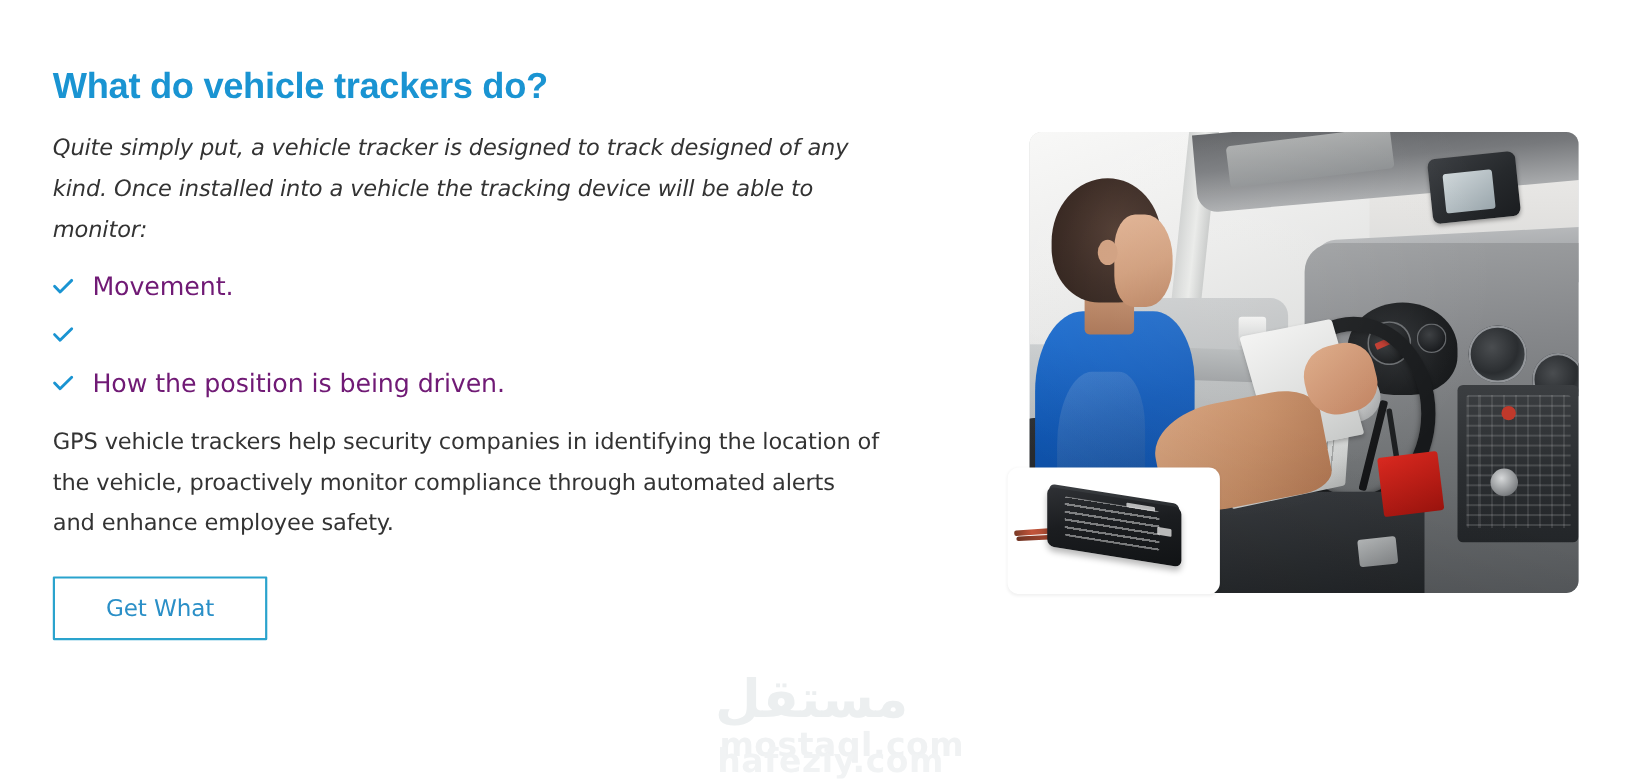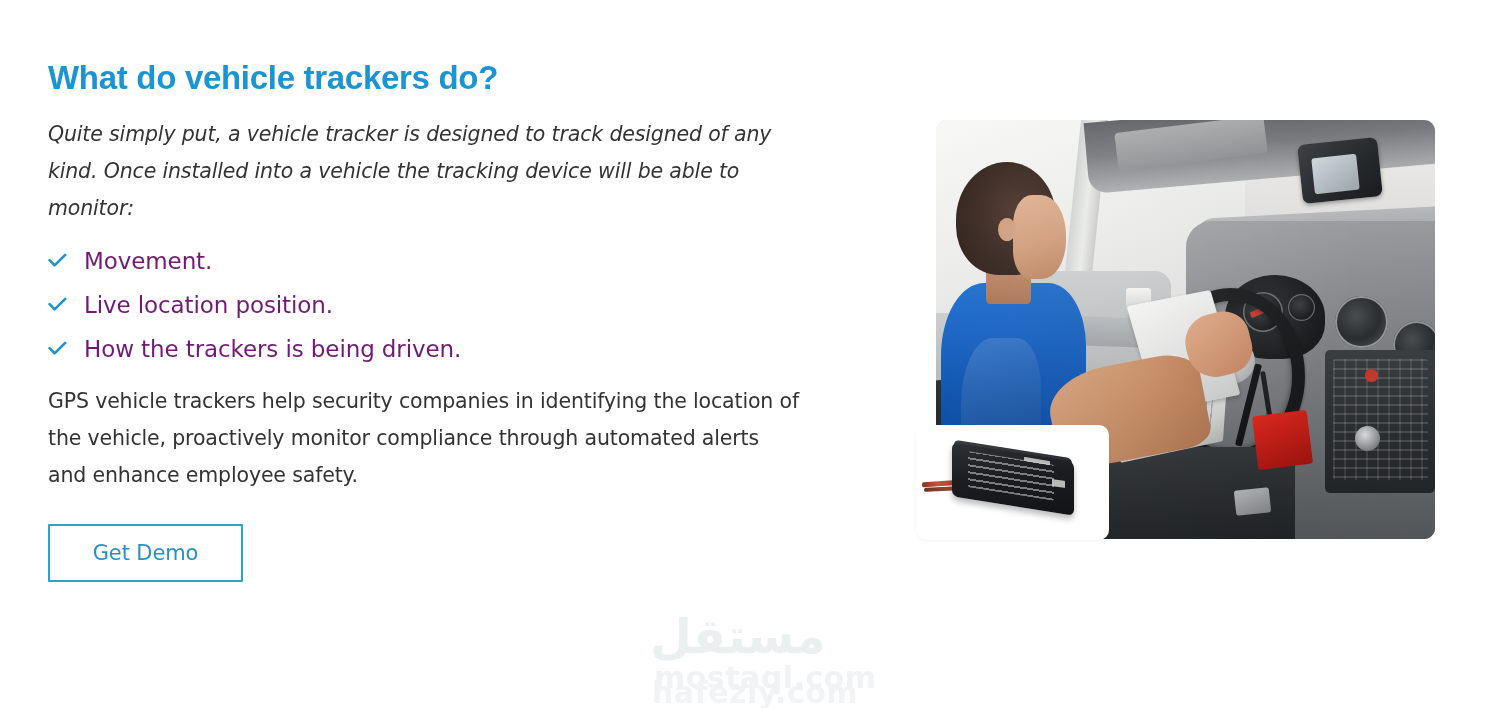--- a/index.html
+++ b/index.html
@@ -499,37 +499,36 @@
         </span>
         <span class="check-label">Movement.</span>
       </li>
 
       <li class="check-item">
         <span class="check-icon">
           <svg width="19" height="15" viewBox="0 0 19 15" fill="none" aria-hidden="true">
             <path d="M1.6 7.2 L6.6 12.4 L17.2 1.9" stroke="#1a94d2" stroke-width="2.6" stroke-linecap="round" stroke-linejoin="round"></path>
           </svg>
         </span>
-        <span class="check-label">Live location position.</span>
       </li>
 
       <li class="check-item">
         <span class="check-icon">
           <svg width="19" height="15" viewBox="0 0 19 15" fill="none" aria-hidden="true">
             <path d="M1.6 7.2 L6.6 12.4 L17.2 1.9" stroke="#1a94d2" stroke-width="2.6" stroke-linecap="round" stroke-linejoin="round"></path>
           </svg>
         </span>
-        <span class="check-label">How the trackers is being driven.</span>
+        <span class="check-label">How the position is being driven.</span>
       </li>
 
     </ul>
 
     <p class="body-paragraph">GPS vehicle trackers help security companies in identifying the location of the vehicle, proactively monitor compliance through automated alerts and enhance employee safety.</p>
 
-    <button class="cta-button">Get Demo</button>
+    <button class="cta-button">Get What</button>
 
   </div>
 
   <div class="media-col">
 
     <div class="photo-frame">
       <div class="ph ph-bg"></div>
       <div class="ph ph-windshield"></div>
       <div class="ph ph-pillar"></div>
       <div class="ph ph-headliner"></div>

